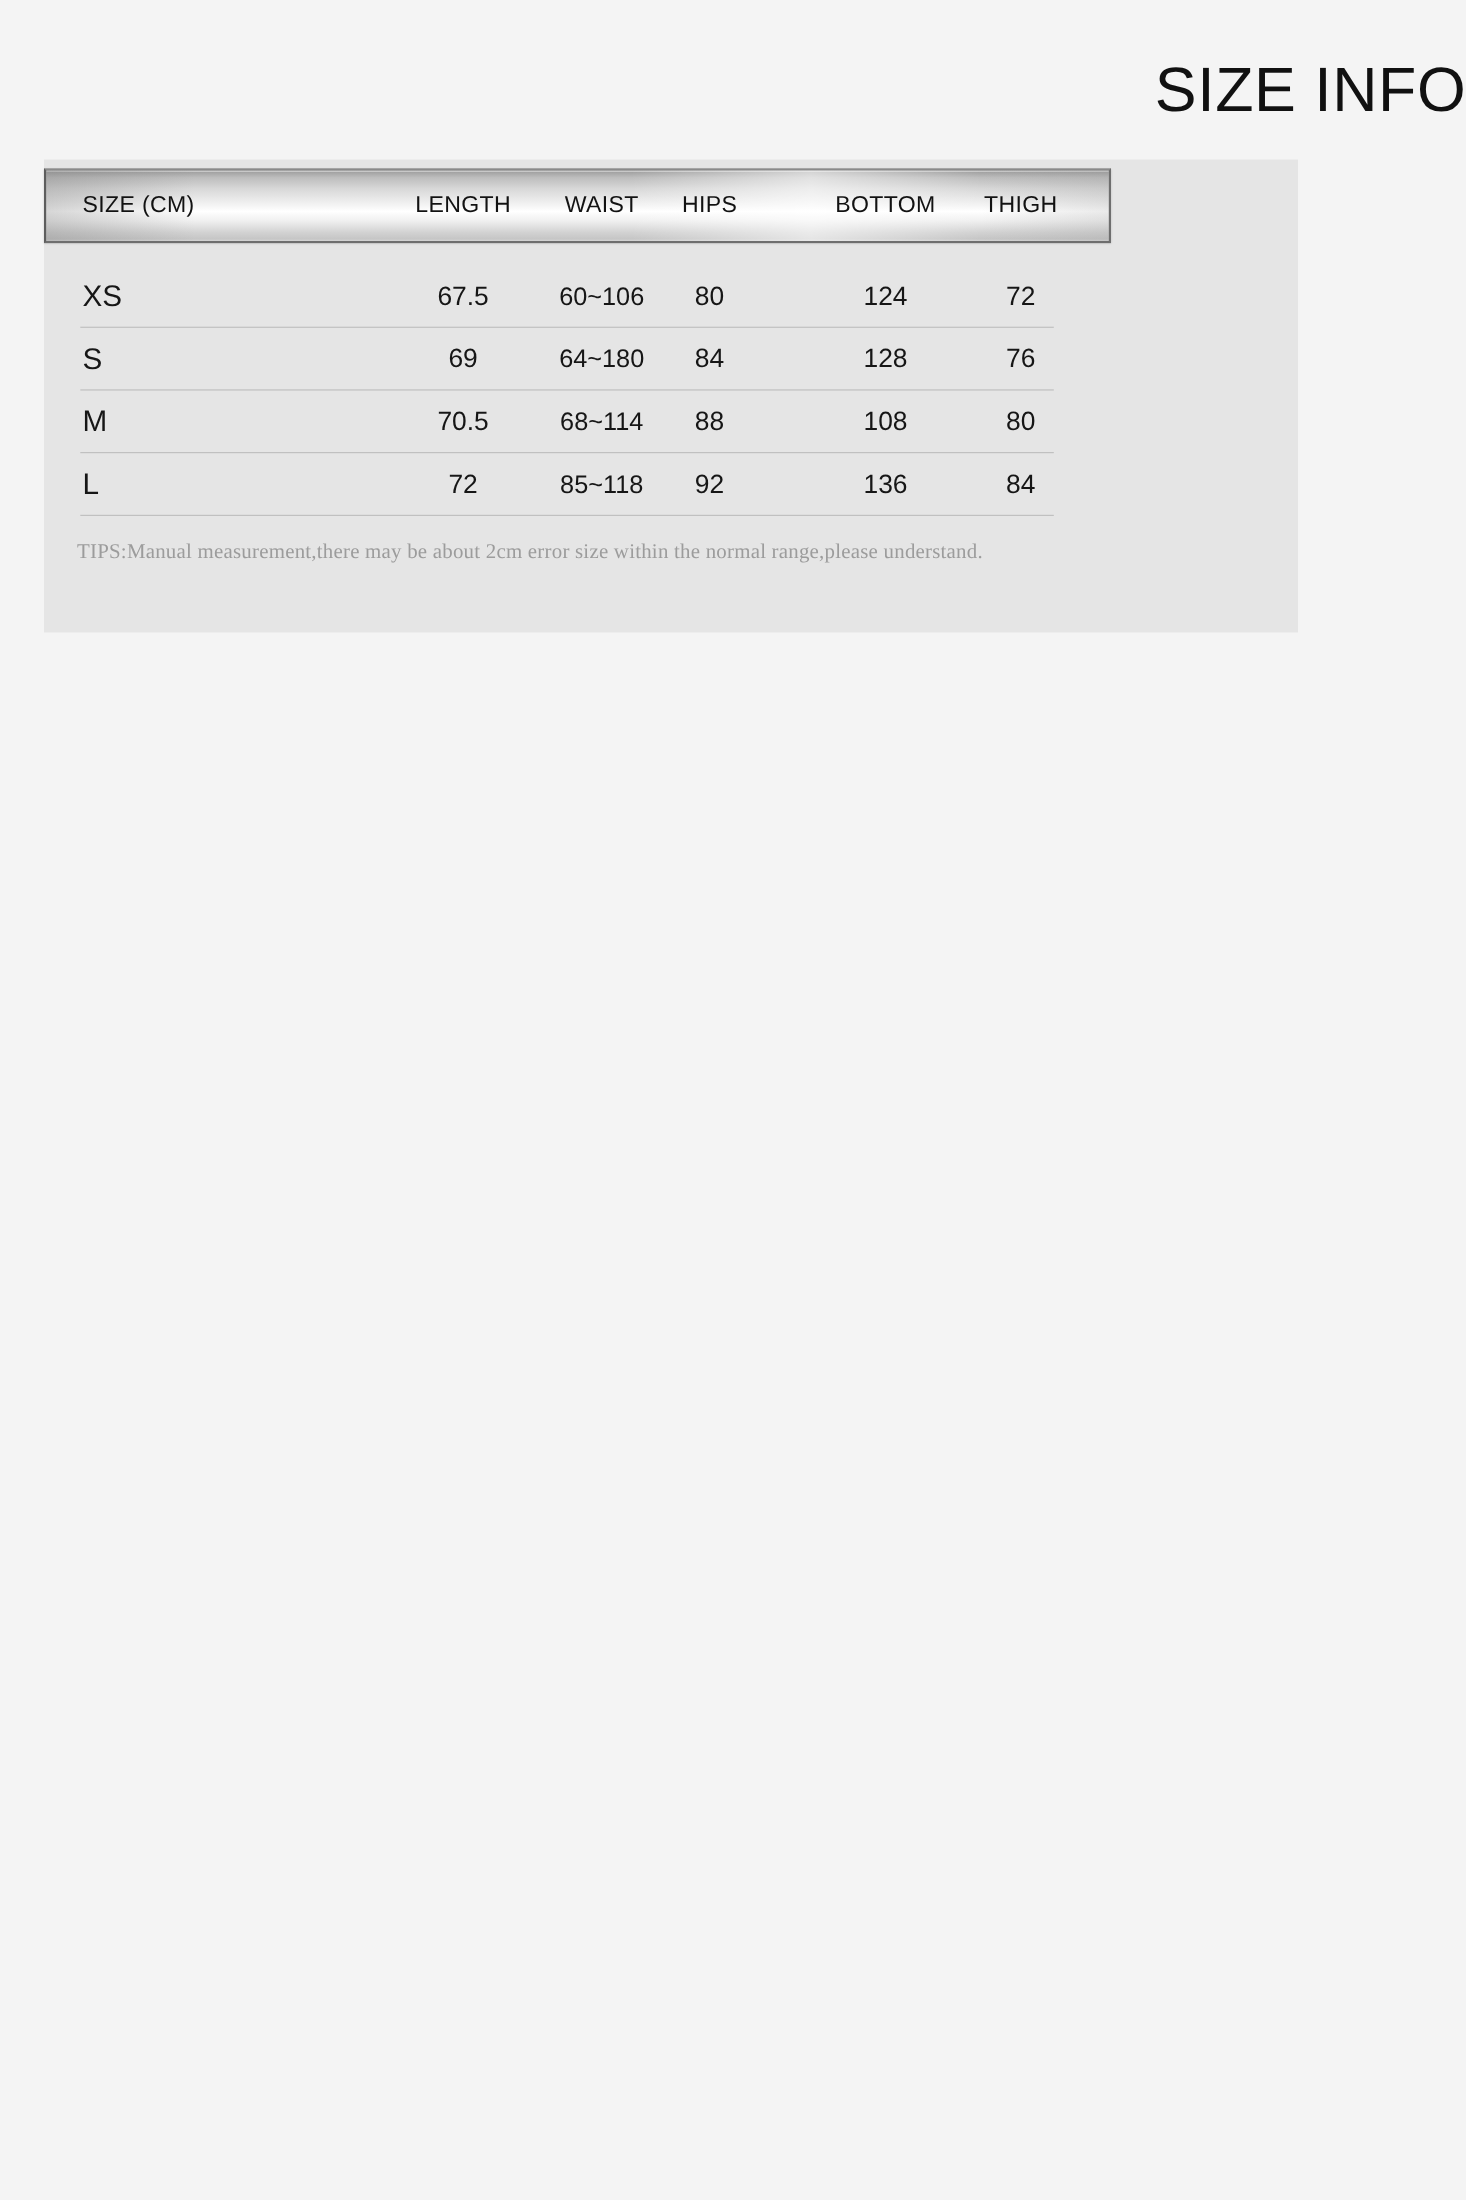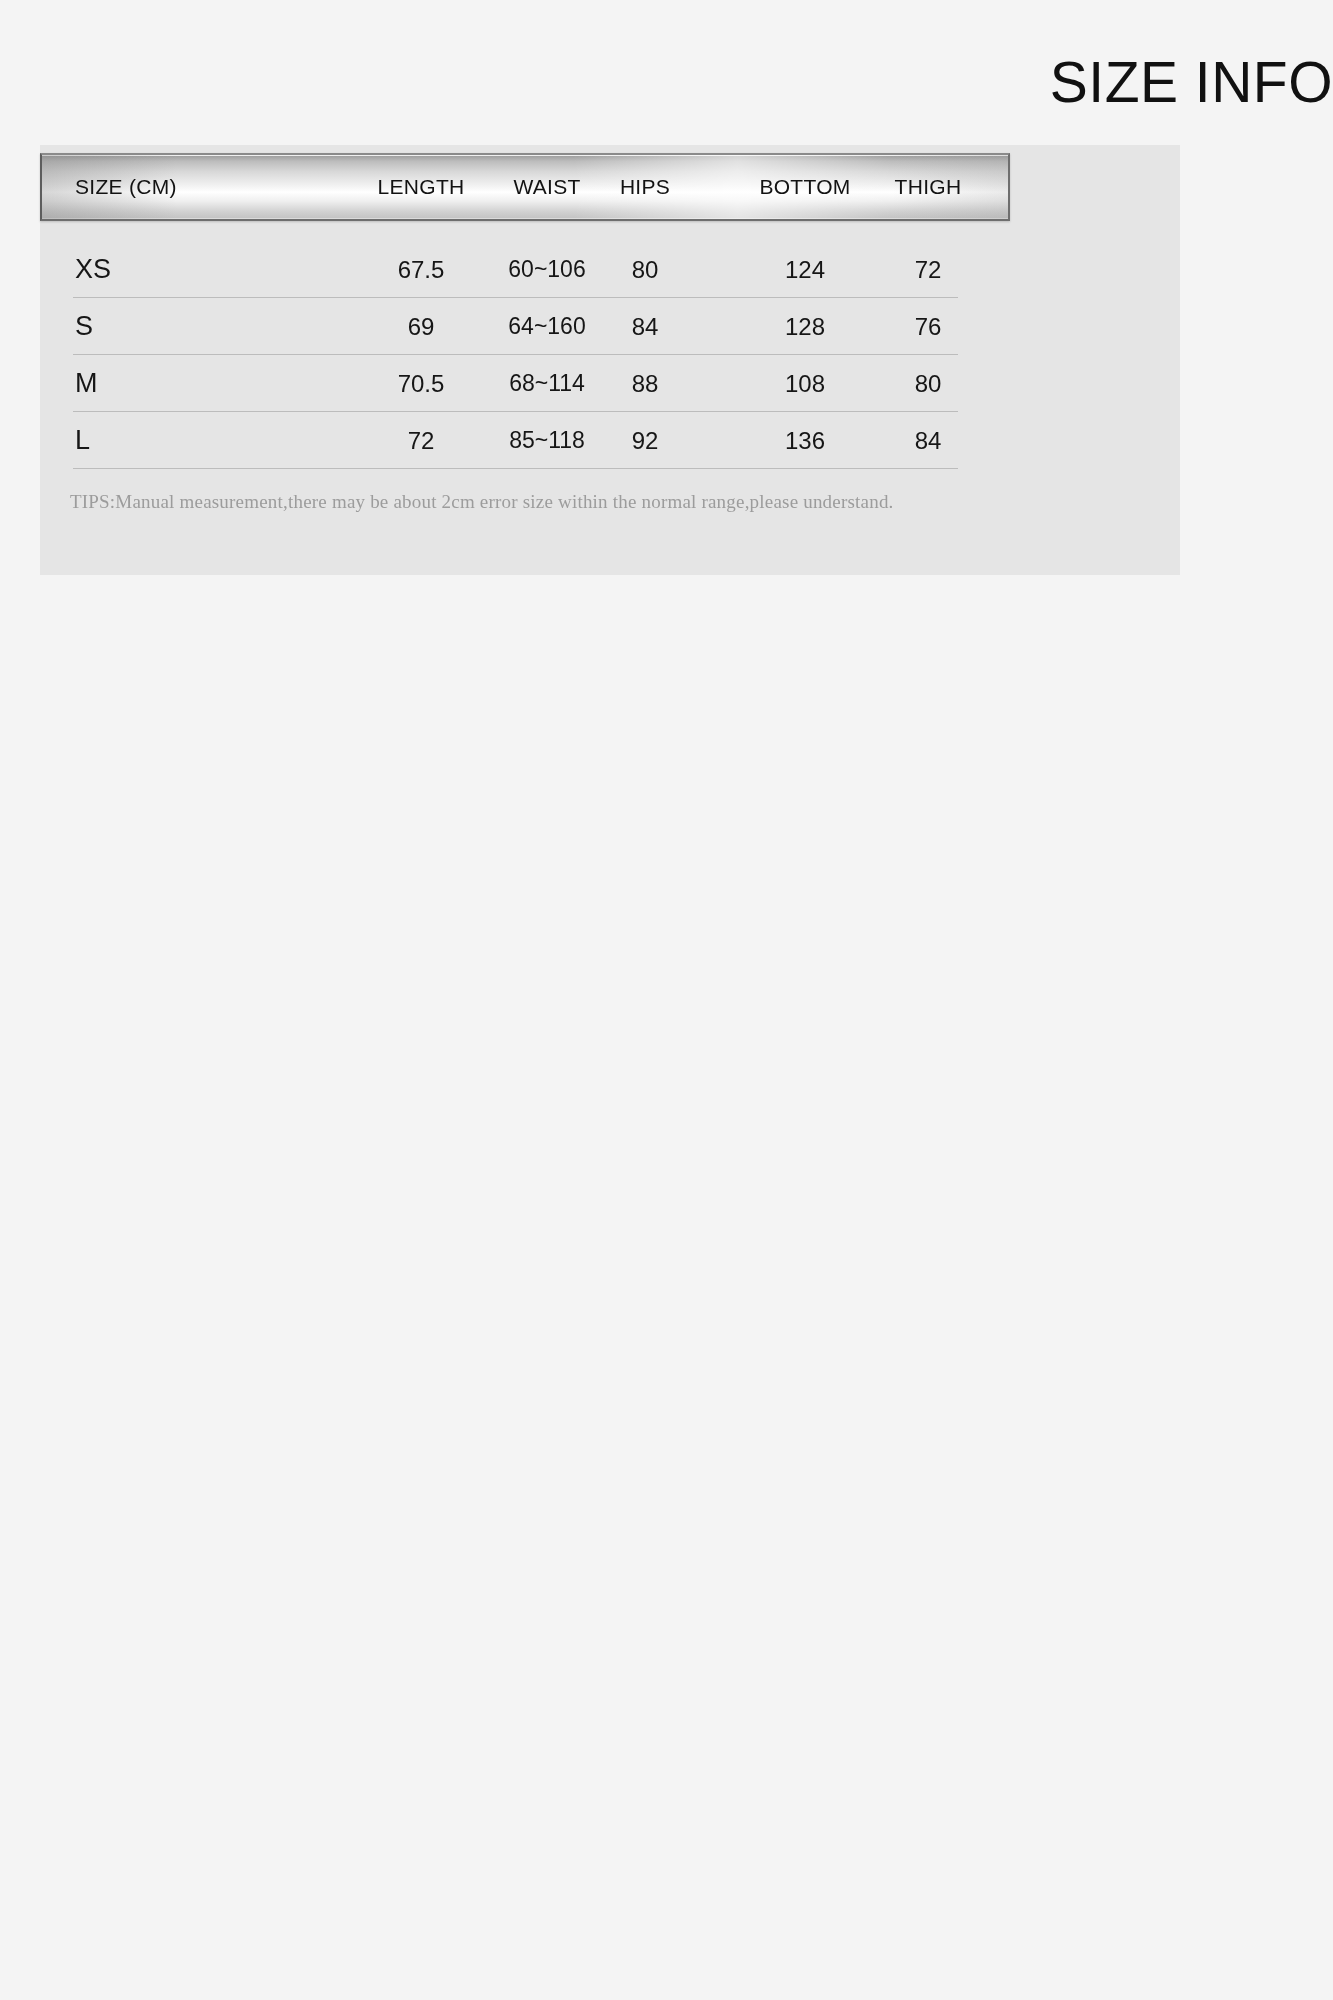--- a/index.html
+++ b/index.html
@@ -206,21 +206,21 @@
         <div class="dcell num small c-waist">60~106</div>
         <div class="dcell num c-hips">80</div>
         <div class="dcell num c-bottom">124</div>
         <div class="dcell num c-thigh">72</div>
         <div class="rule"></div>
       </div>
 
       <div class="row">
         <div class="dcell size-name">S</div>
         <div class="dcell num c-length">69</div>
-        <div class="dcell num small c-waist">64~160</div>
+        <div class="dcell num small c-waist">64~180</div>
         <div class="dcell num c-hips">84</div>
         <div class="dcell num c-bottom">128</div>
         <div class="dcell num c-thigh">76</div>
         <div class="rule"></div>
       </div>
 
       <div class="row">
         <div class="dcell size-name">M</div>
         <div class="dcell num c-length">70.5</div>
         <div class="dcell num small c-waist">68~114</div>

